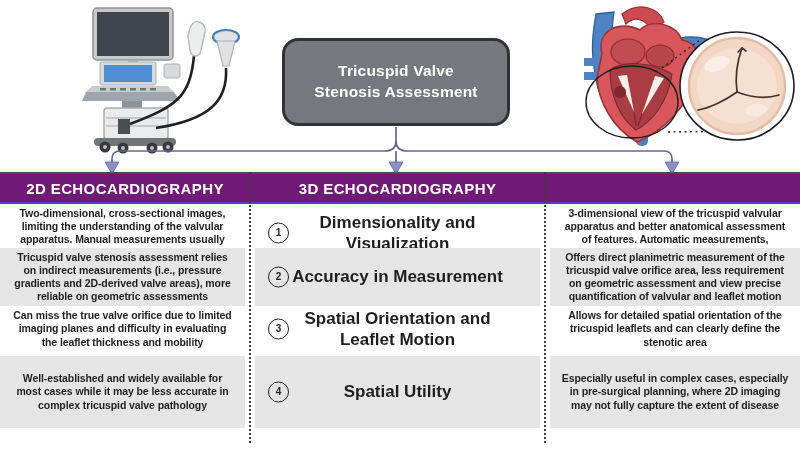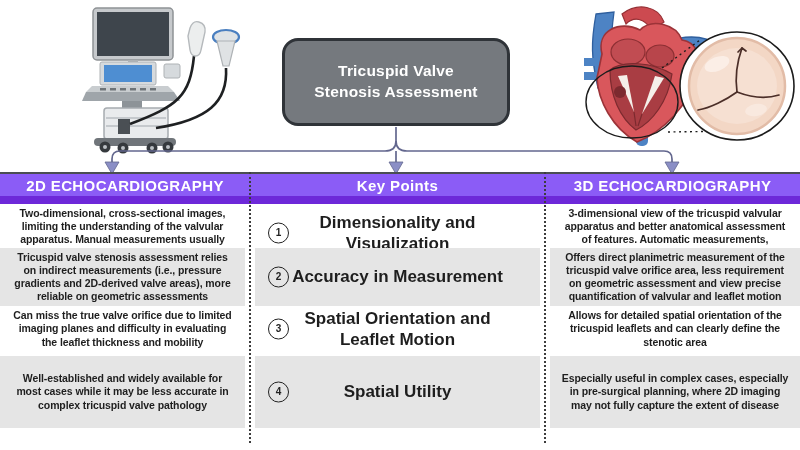--- a/index.html
+++ b/index.html
@@ -14,21 +14,21 @@
     text-align:center;padding:0 22px;letter-spacing:.2px;}
   #arrow-svg{position:absolute;left:0;top:0;width:800px;height:176px;}
 
   
   #us-svg{position:absolute;left:60px;top:4px;width:188px;height:150px;}
   #heart-svg{position:absolute;left:540px;top:0px;width:256px;height:152px;}
 
   
   #tbl{position:absolute;left:0;top:172px;width:800px;}
   #tbl-header{display:grid;grid-template-columns:250px 295px 255px;height:32px;
-    background:#8b5cf6;border-top:2px solid #4a4e52;border-bottom:8px solid #6d28d9;
+    background:#701a75;border-top:2px solid #4a4e52;border-bottom:2px solid #6d28d9;
     box-sizing:border-box;}
   #tbl-header .h{display:flex;align-items:center;justify-content:center;
     color:#ffffff;font-weight:bold;font-size:15px;letter-spacing:.4px;}
   .row{display:grid;grid-template-columns:250px 295px 255px;}
   .r1{height:44px}.r2{height:54px}.r3{height:54px}.r4{height:72px}
   .cell{display:flex;align-items:center;justify-content:center;box-sizing:border-box;
     padding:3px 10px;text-align:center;font-weight:bold;color:#1e1e1e;
     font-size:10.5px;line-height:1.24;letter-spacing:-0.1px;background-clip:padding-box;}
   .cell.cl{border-right:5px solid #fff;}
   .cell.cc{border-left:5px solid #fff;border-right:5px solid #fff;position:relative;}
@@ -157,21 +157,20 @@
     <g fill="#8b8fc6" stroke="#63678e" stroke-width="0.8">
       <polygon points="105,162 119,162 112,174"></polygon>
       <polygon points="389,162 403,162 396,174"></polygon>
       <polygon points="665,162 679,162 672,174"></polygon>
     </g>
   </svg>
 
   <div id="tbl">
     <div id="tbl-header">
       <div class="h">2D ECHOCARDIOGRAPHY</div>
-      <div class="h">Key Points</div>
       <div class="h">3D ECHOCARDIOGRAPHY</div>
     </div>
 
     <div class="row r1">
       <div class="cell cl">Two-dimensional, cross-sectional images, limiting the understanding of the valvular apparatus. Manual measurements usually required</div>
       <div class="cell cc">
         <span class="num-circle">1</span>
         <span class="kp-label">Dimensionality and Visualization</span>
       </div>
       <div class="cell cr">3-dimensional view of the tricuspid valvular apparatus and better anatomical assessment of features. Automatic measurements, minimizing operator variability</div>

